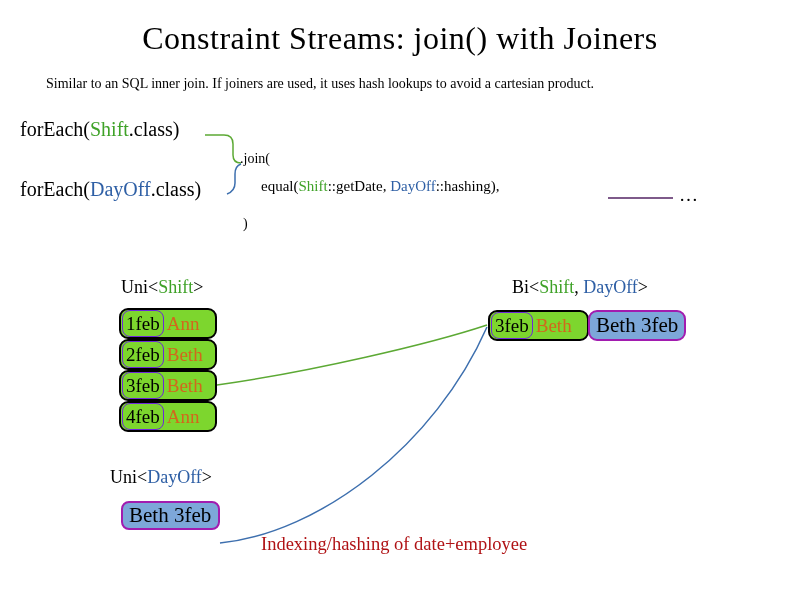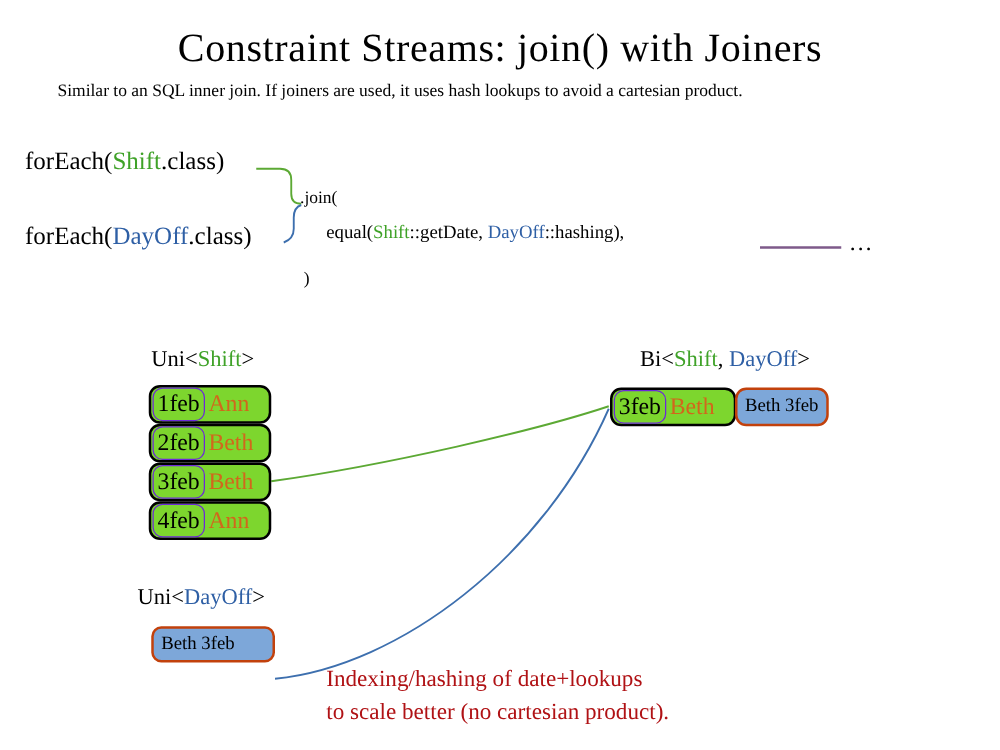--- a/index.html
+++ b/index.html
@@ -6,21 +6,21 @@
   .slide{
     position:relative;width:800px;height:600px;background:#fff;overflow:hidden;
     font-family:Liberation Serif, serif;color:#000;
   }
   .abs{position:absolute;}
   .title{
     top:20px;left:0;width:800px;text-align:center;
     font-size:32px;font-weight:400;letter-spacing:.5px;
   }
   .subtitle{
-    top:66px;left:0;width:640px;text-align:center;font-size:14px;
+    top:76px;left:0;width:640px;text-align:center;font-size:14px;
   }
   .code-lg{font-size:20px;}
   .code-md{font-size:14px;}
   .code-sm{font-size:15px;}
   .green{color:var(--shift_green);}
   .blue{color:var(--dayoff_blue);}
   .overlay{position:absolute;top:0;left:0;pointer-events:none;}
   .tbl-label{font-size:18px;}
   
   .grow{
@@ -30,22 +30,22 @@
   }
   .date-cell{
     box-sizing:border-box;display:inline-flex;align-items:center;
     height:27px;border:1px solid #6d28d9;border-radius:8px;
     background:var(--box_green);padding:0 3px;font-size:19px;color:#000;
   }
   .emp{margin-left:3px;font-size:19px;color:var(--employee_orange);}
   
   .brow{
     box-sizing:border-box;display:flex;align-items:center;
-    height:29px;border:2px solid #c2410c;border-radius:8px;
-    background:var(--box_blue);padding:0 6px;font-size:15px;color:#000;
+    height:29px;border:2px solid #a21caf;border-radius:8px;
+    background:var(--box_blue);padding:0 6px;font-size:21px;color:#000;
   }
   .bi-wrap{display:flex;align-items:flex-start;}
   .bi-green{width:101px;}
   .bi-blue{height:31px;margin-left:-1px;border-radius:9px;}
   .note{font-size:18.5px;line-height:26px;color:var(--note_red);}
   .ellipsis{font-size:19px;letter-spacing:1px;}
 </style>
 </head>
 <body>
 
@@ -106,17 +106,16 @@
     <div class="brow bi-blue">Beth 3feb</div>
   </div>
 
   <div class="abs tbl-label" style="left:110px;top:467px;"><span>Uni&lt;</span><span class="blue">DayOff</span><span>&gt;</span></div>
 
   <div class="abs" style="left:121px;top:500px;">
     <div class="brow" style="width:99px;margin-top:1px;">Beth 3feb</div>
   </div>
 
   <div class="abs note" style="left:261px;top:531px;">
-    <div>Indexing/hashing of date+lookups</div>
-    <div>to scale better (no cartesian product).</div>
+    <div>Indexing/hashing of date+employee</div>
   </div>
 
 </div>
 
 </body></html>

